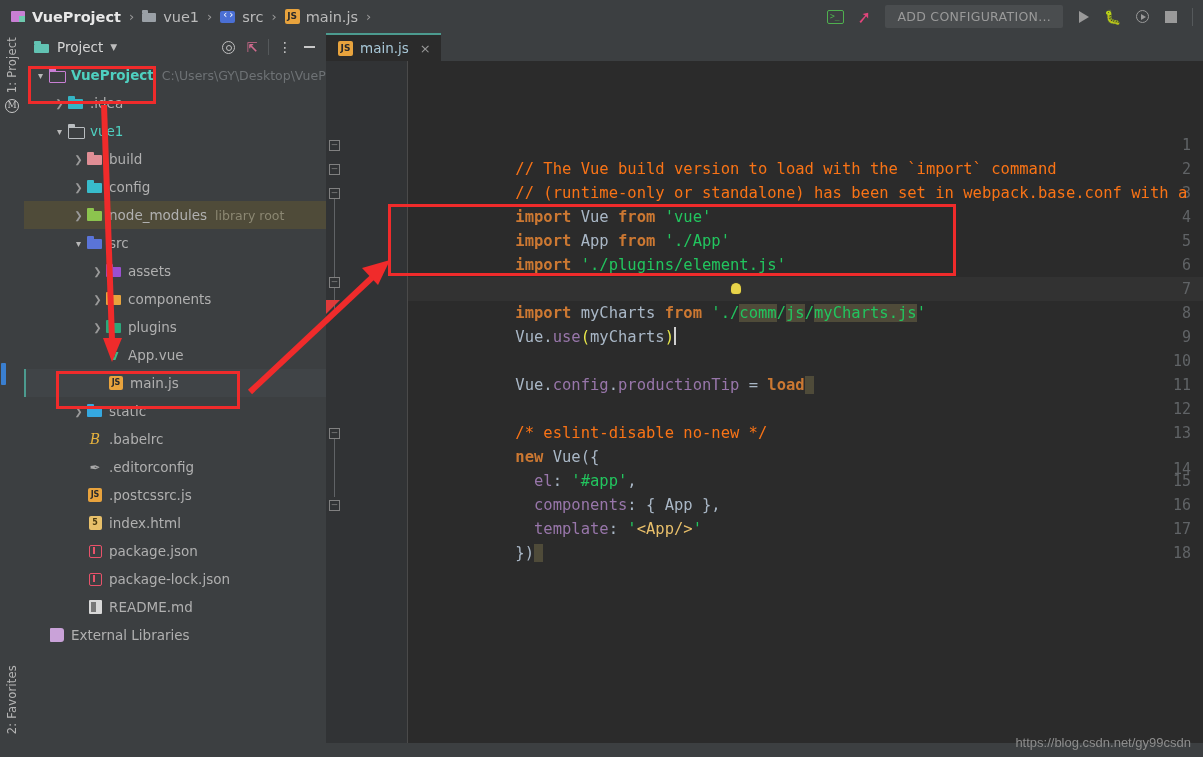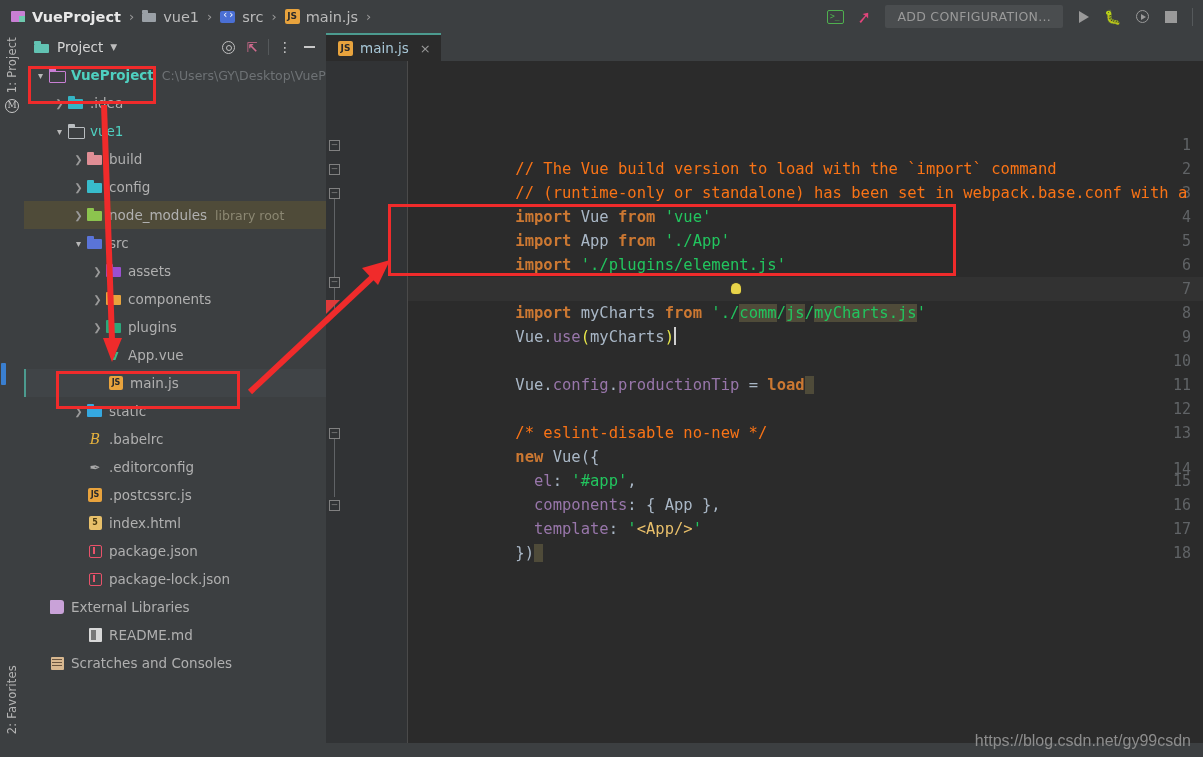--- a/index.html
+++ b/index.html
@@ -319,21 +319,21 @@
 
   
   .anno-box {
     position: absolute; border: 3px solid #f02b2b; pointer-events: none;
   }
   .anno-svg { position: absolute; left: 0; top: 0; width: 1203px; height: 757px; pointer-events: none; }
 
   
   .watermark {
     position: absolute; right: 12px; bottom: 7px;
-    font-size: 16px; color: #8d8d8d;
+    font-size: 13px; color: #8d8d8d;
     font-family: "Liberation Sans", sans-serif;
   }
   .bottom-strip {
     position: absolute; left: 0; bottom: 0; width: 1203px; height: 14px;
     background: #3c3f41;
   }
 </style>
 </head>
 <body>
 
@@ -532,40 +532,33 @@
           </span>
           <span class="tlabel">package.json</span>
         </div>
         <div class="trow" style="padding-left: 48px;">
           <span class="tarrow">&nbsp;</span>
           <span class="fileicon">
             <span class="fic-json"></span>
           </span>
           <span class="tlabel">package-lock.json</span>
         </div>
+        <div class="trow" style="padding-left: 48px;">
+          <span class="tarrow">&nbsp;</span>
+          <span class="fileicon">
+            <span class="fic-md"></span>
+          </span>
+          <span class="tlabel">README.md</span>
+        </div>
         <div class="trow" style="padding-left: 10px;">
           <span class="tarrow">&nbsp;</span>
           <span class="fileicon">
             <span class="fic-lib"></span>
           </span>
           <span class="tlabel">External Libraries</span>
-        </div>
-        <div class="trow" style="padding-left: 48px;">
-          <span class="tarrow">&nbsp;</span>
-          <span class="fileicon">
-            <span class="fic-md"></span>
-          </span>
-          <span class="tlabel">README.md</span>
-        </div>
-        <div class="trow" style="padding-left: 10px;">
-          <span class="tarrow">&nbsp;</span>
-          <span class="fileicon">
-            <span class="fic-scratch"></span>
-          </span>
-          <span class="tlabel">Scratches and Consoles</span>
         </div>
       </div>
   </div>
 
   <div class="editor-area">
     <div class="tabbar">
       <div class="etab">
         <span class="ico-js">JS</span>
         <span class="etab-label">main.js</span>
         <span class="etab-close">×</span>

